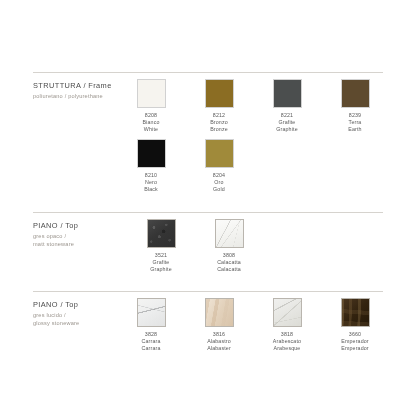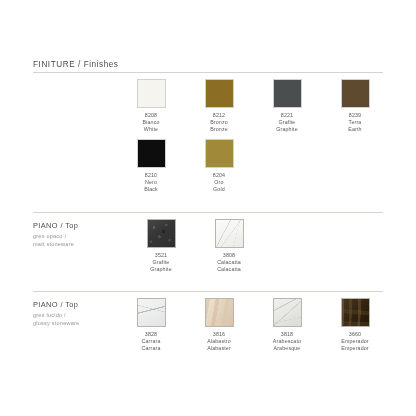--- a/index.html
+++ b/index.html
@@ -124,23 +124,26 @@
     font-size: 5.3px;
     color: #5a5a5a;
     letter-spacing: 0.15px;
   }
 </style>
 </head>
 <body>
 
 <div class="sheet">
 
-  <div class="page-title">FINITURE / Finishes</div>
   <div class="rule r1"></div>
 
+  <div class="group-label g-frame">
+    <span class="gl-main">STRUTTURA / Frame</span>
+    <span class="gl-sub">poliuretano / polyurethane</span>
+  </div>
 
   <div class="swatch-row frame-1">
     <div class="swatch-cell">
       <div class="chip solid">
           <span class="chip-inner" style="background: rgb(246, 244, 239);"></span>
         </div>
       <div class="caption">
         <span class="code">8208</span>
         <span class="name-it">Bianco</span>
         <span class="name-en">White</span>

